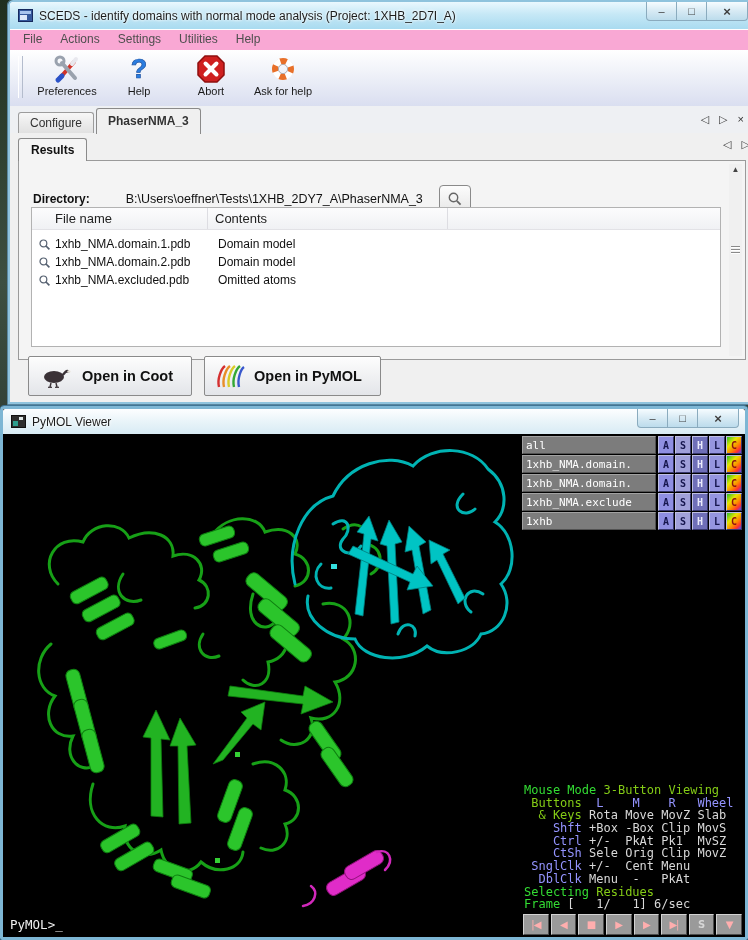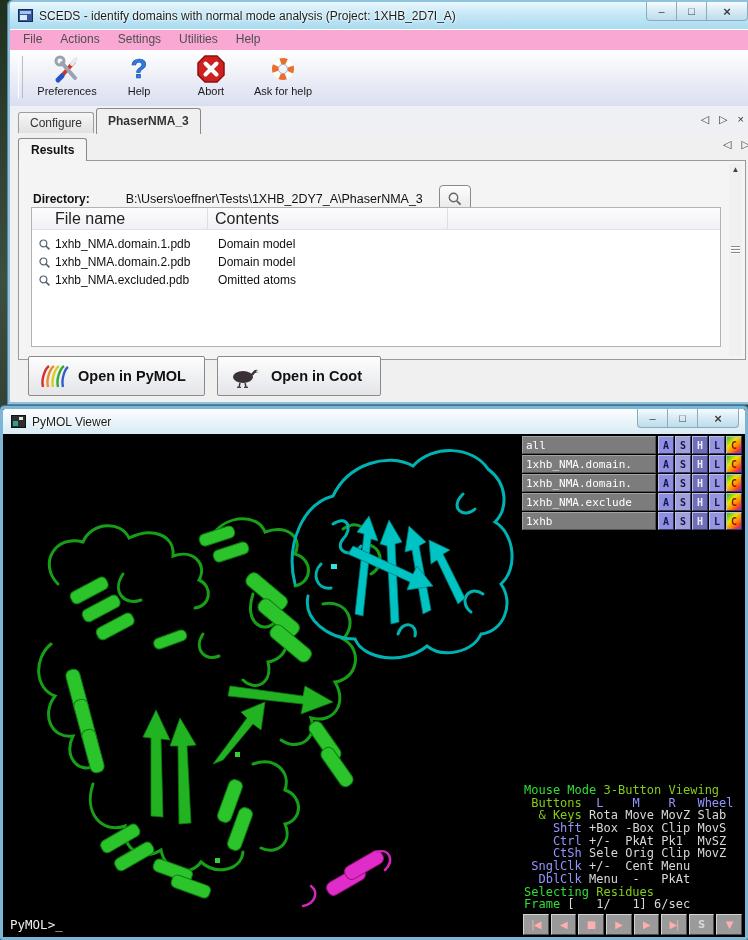--- a/index.html
+++ b/index.html
@@ -52,21 +52,21 @@
   .dirlabel{font-size:12px;font-weight:bold;color:#111}
   .dirvalue{font-size:12.5px;color:#111;margin-left:36px;white-space:nowrap}
   .magbtn{width:30px;height:26px;margin-left:16px;border:1px solid #8a8a8a;border-radius:4px;
     background:linear-gradient(180deg,#fcfcfc,#e7e7e7);display:flex;align-items:center;justify-content:center}
   .vscroll{position:absolute;right:3px;top:3px;bottom:3px;width:13px;background:#f0f0f0;display:flex;flex-direction:column;align-items:center}
   .vscroll .up{font-size:8px;color:#444;margin-top:1px}
   .vgrip{margin-top:72px}
   .vgrip div{width:9px;height:1px;background:#8a8a8a;margin-bottom:2px;box-shadow:0 1px 0 #fff}
   .ftable{position:absolute;left:12px;right:24px;top:46px;bottom:12px;border:1px solid #b2b2b2;background:#fff;overflow:hidden}
   .thead{height:21px;display:flex;align-items:flex-start;background:linear-gradient(180deg,#fcfcfd,#f0f1f4);
-    border-bottom:1px solid #e2e2e6;font-size:16px;color:#222}
+    border-bottom:1px solid #e2e2e6;font-size:13px;color:#222}
   .hc{height:100%;display:flex;align-items:center;box-sizing:border-box;border-right:1px solid #dddde2}
   .hc1{width:176px;padding-left:23px}
   .hc2{width:240px;padding-left:7px}
   .hc3{flex:1;border-right:none}
   .tbody{padding-top:3px}
   .trow{height:18px;display:flex;align-items:flex-end;font-size:12px;color:#101010}
   .mag{width:15px;margin-left:6px;flex:0 0 auto;display:flex;align-items:center}
   .tfile{width:155px;padding-left:2px;white-space:nowrap}
   .tcont{padding-left:8px;white-space:nowrap}
   .btnrow{position:absolute;left:18px;bottom:6px;display:flex;gap:12px}
@@ -248,40 +248,40 @@
               </span>
               <span class="tfile">1xhb_NMA.excluded.pdb</span>
               <span class="tcont">Omitted atoms</span>
             </div>
           </div>
       </div>
     </div>
 
     <div class="btnrow">
       <div class="bigbtn">
-        <svg width="30" height="26" viewBox="0 0 30 26">
-          <path d="M4,24 C2,16 6,6 10,3" fill="none" stroke="#d43030" stroke-width="2.4"></path>
-          <path d="M9,24 C7,16 11,6 15,3" fill="none" stroke="#e88e28" stroke-width="2.4"></path>
-          <path d="M14,24 C12,16 16,6 20,3" fill="none" stroke="#d8cc28" stroke-width="2.4"></path>
-          <path d="M19,24 C17,16 21,6 25,3" fill="none" stroke="#34a834" stroke-width="2.4"></path>
-          <path d="M24,24 C22,16 26,6 29,4" fill="none" stroke="#3858cc" stroke-width="2.4"></path>
-        </svg>
-        <span>Open in PyMOL</span>
-      </div>
-      <div class="bigbtn">
         <svg width="34" height="26" viewBox="0 0 34 26">
           <ellipse cx="15" cy="14" rx="10" ry="6" fill="#3a3136"></ellipse>
           <path d="M23,11 C26,7 28,6 29,7 L31,9 L27,10 C26,12 24,13 23,13 Z" fill="#3a3136"></path>
           <rect x="28.2" y="7.4" width="3.4" height="2.2" rx="1" fill="#e8e4da"></rect>
           <line x1="12" y1="20" x2="11" y2="24" stroke="#3a3136" stroke-width="1.4"></line>
           <line x1="17" y1="20" x2="18" y2="24" stroke="#3a3136" stroke-width="1.4"></line>
           <line x1="9" y1="24.3" x2="13" y2="24.3" stroke="#3a3136" stroke-width="1.2"></line>
           <line x1="16" y1="24.3" x2="20" y2="24.3" stroke="#3a3136" stroke-width="1.2"></line>
         </svg>
         <span>Open in Coot</span>
+      </div>
+      <div class="bigbtn">
+        <svg width="30" height="26" viewBox="0 0 30 26">
+          <path d="M4,24 C2,16 6,6 10,3" fill="none" stroke="#d43030" stroke-width="2.4"></path>
+          <path d="M9,24 C7,16 11,6 15,3" fill="none" stroke="#e88e28" stroke-width="2.4"></path>
+          <path d="M14,24 C12,16 16,6 20,3" fill="none" stroke="#d8cc28" stroke-width="2.4"></path>
+          <path d="M19,24 C17,16 21,6 25,3" fill="none" stroke="#34a834" stroke-width="2.4"></path>
+          <path d="M24,24 C22,16 26,6 29,4" fill="none" stroke="#3858cc" stroke-width="2.4"></path>
+        </svg>
+        <span>Open in PyMOL</span>
       </div>
     </div>
   </div>
 </div>
 
 <div class="win" id="pymol">
   <div class="titlebar2">
     <svg class="app-icon" viewBox="0 0 15 13">
       <rect x="0.5" y="0.5" width="14" height="12" fill="#2e2e2e" stroke="#111"></rect>
       <rect x="2" y="6" width="5" height="5" fill="#2f9e8e"></rect>

